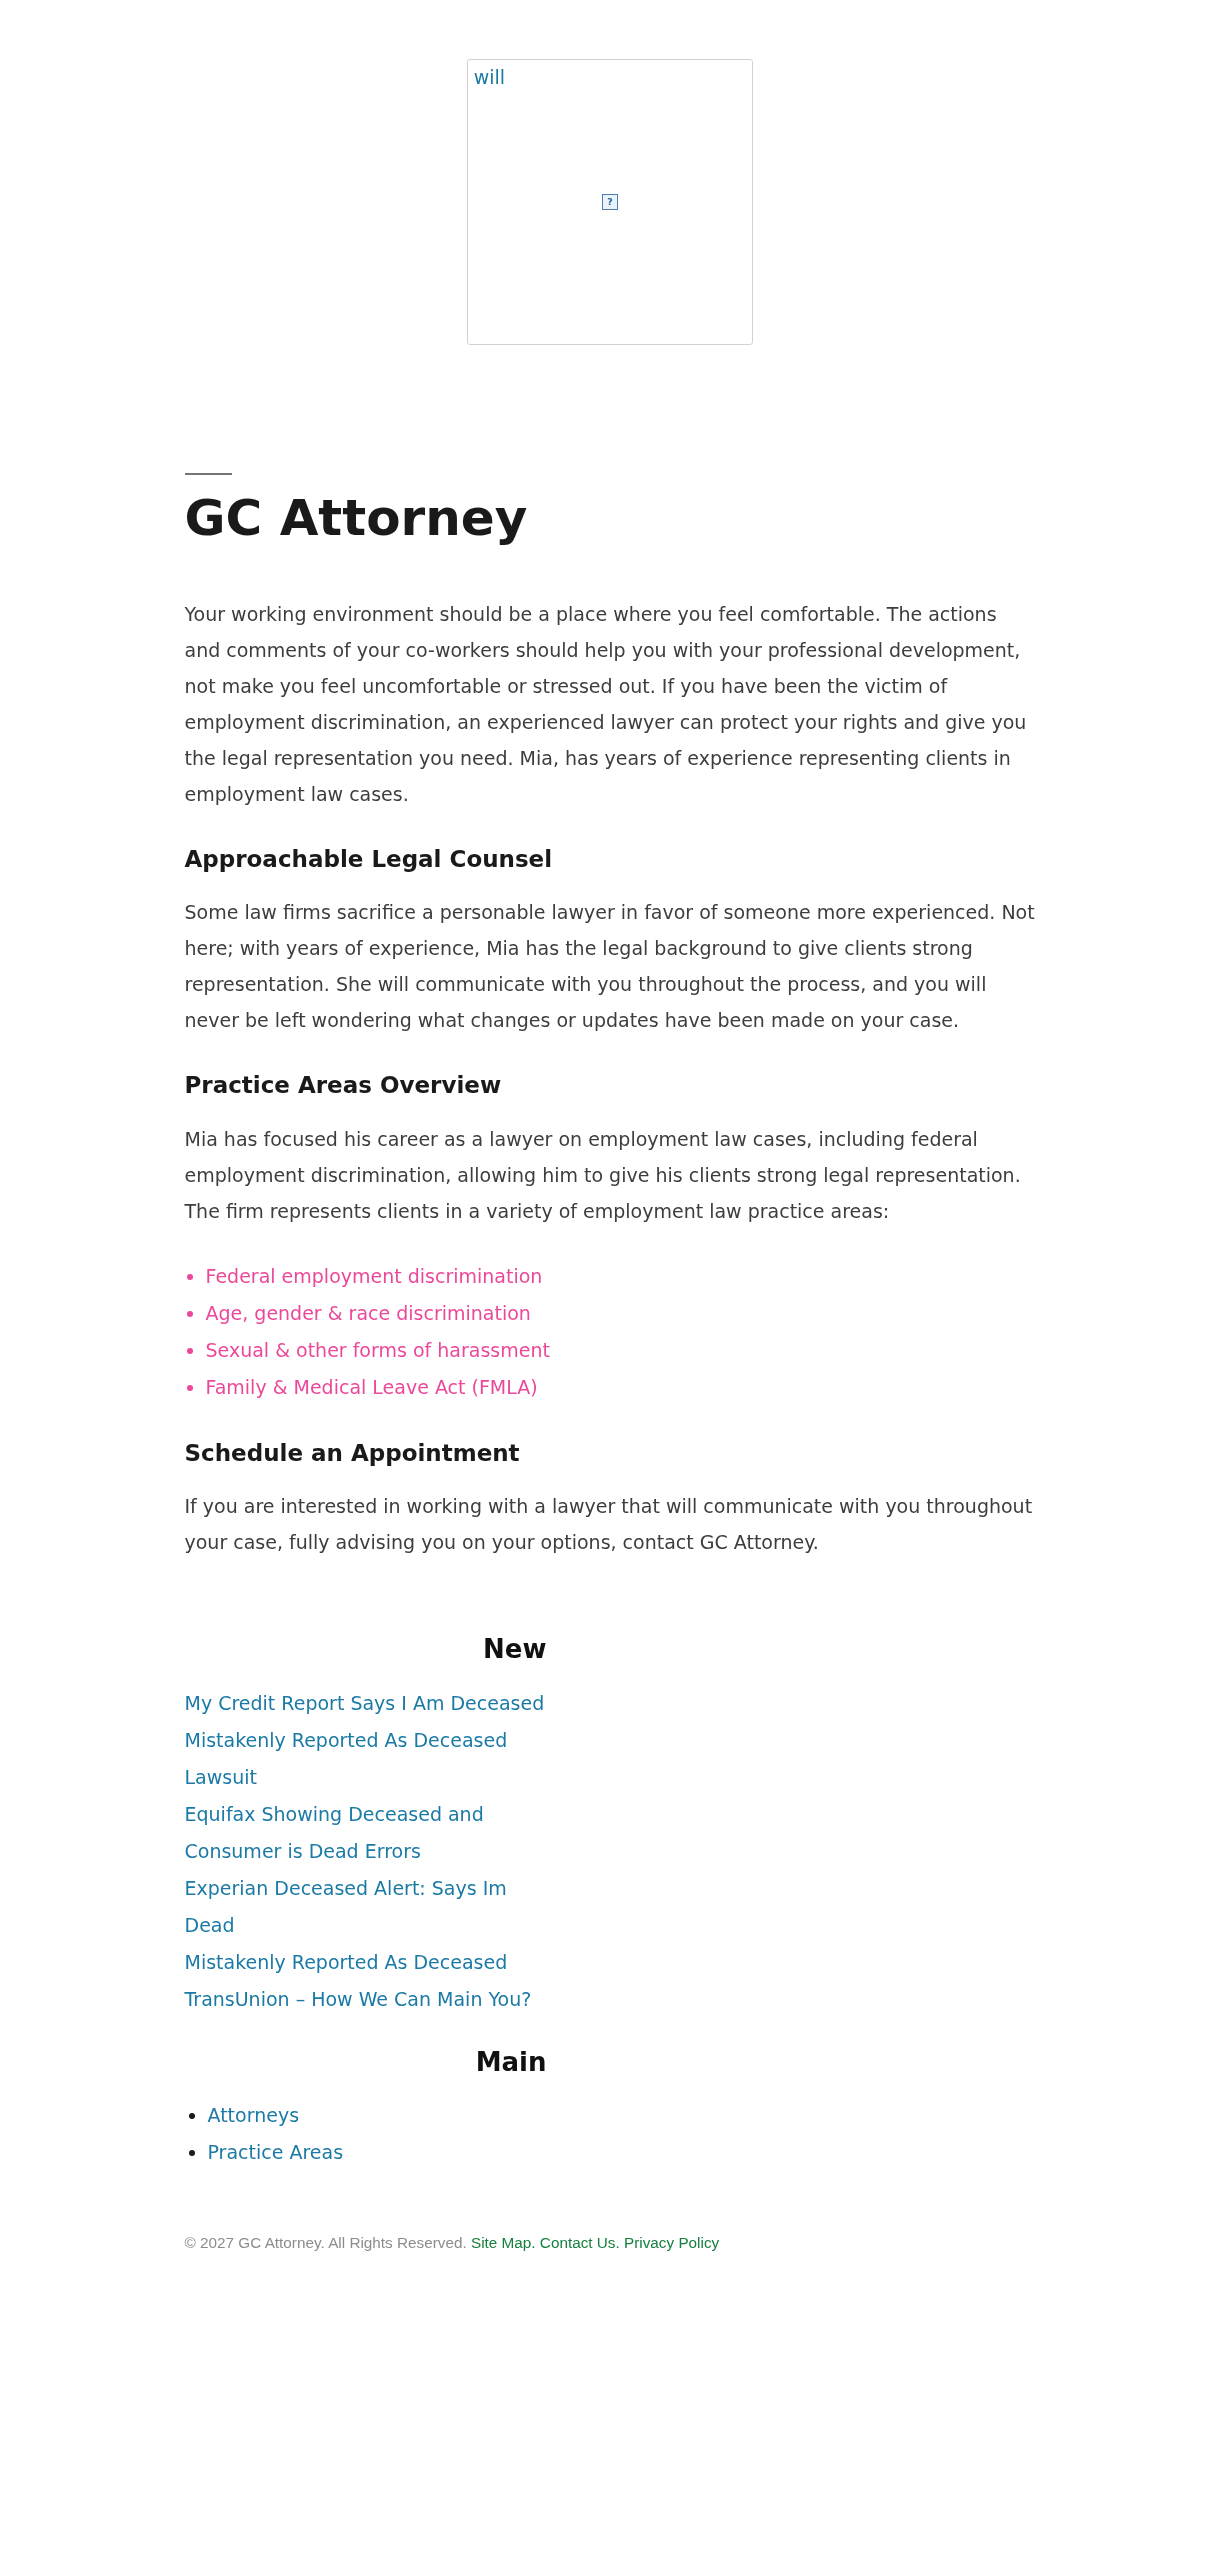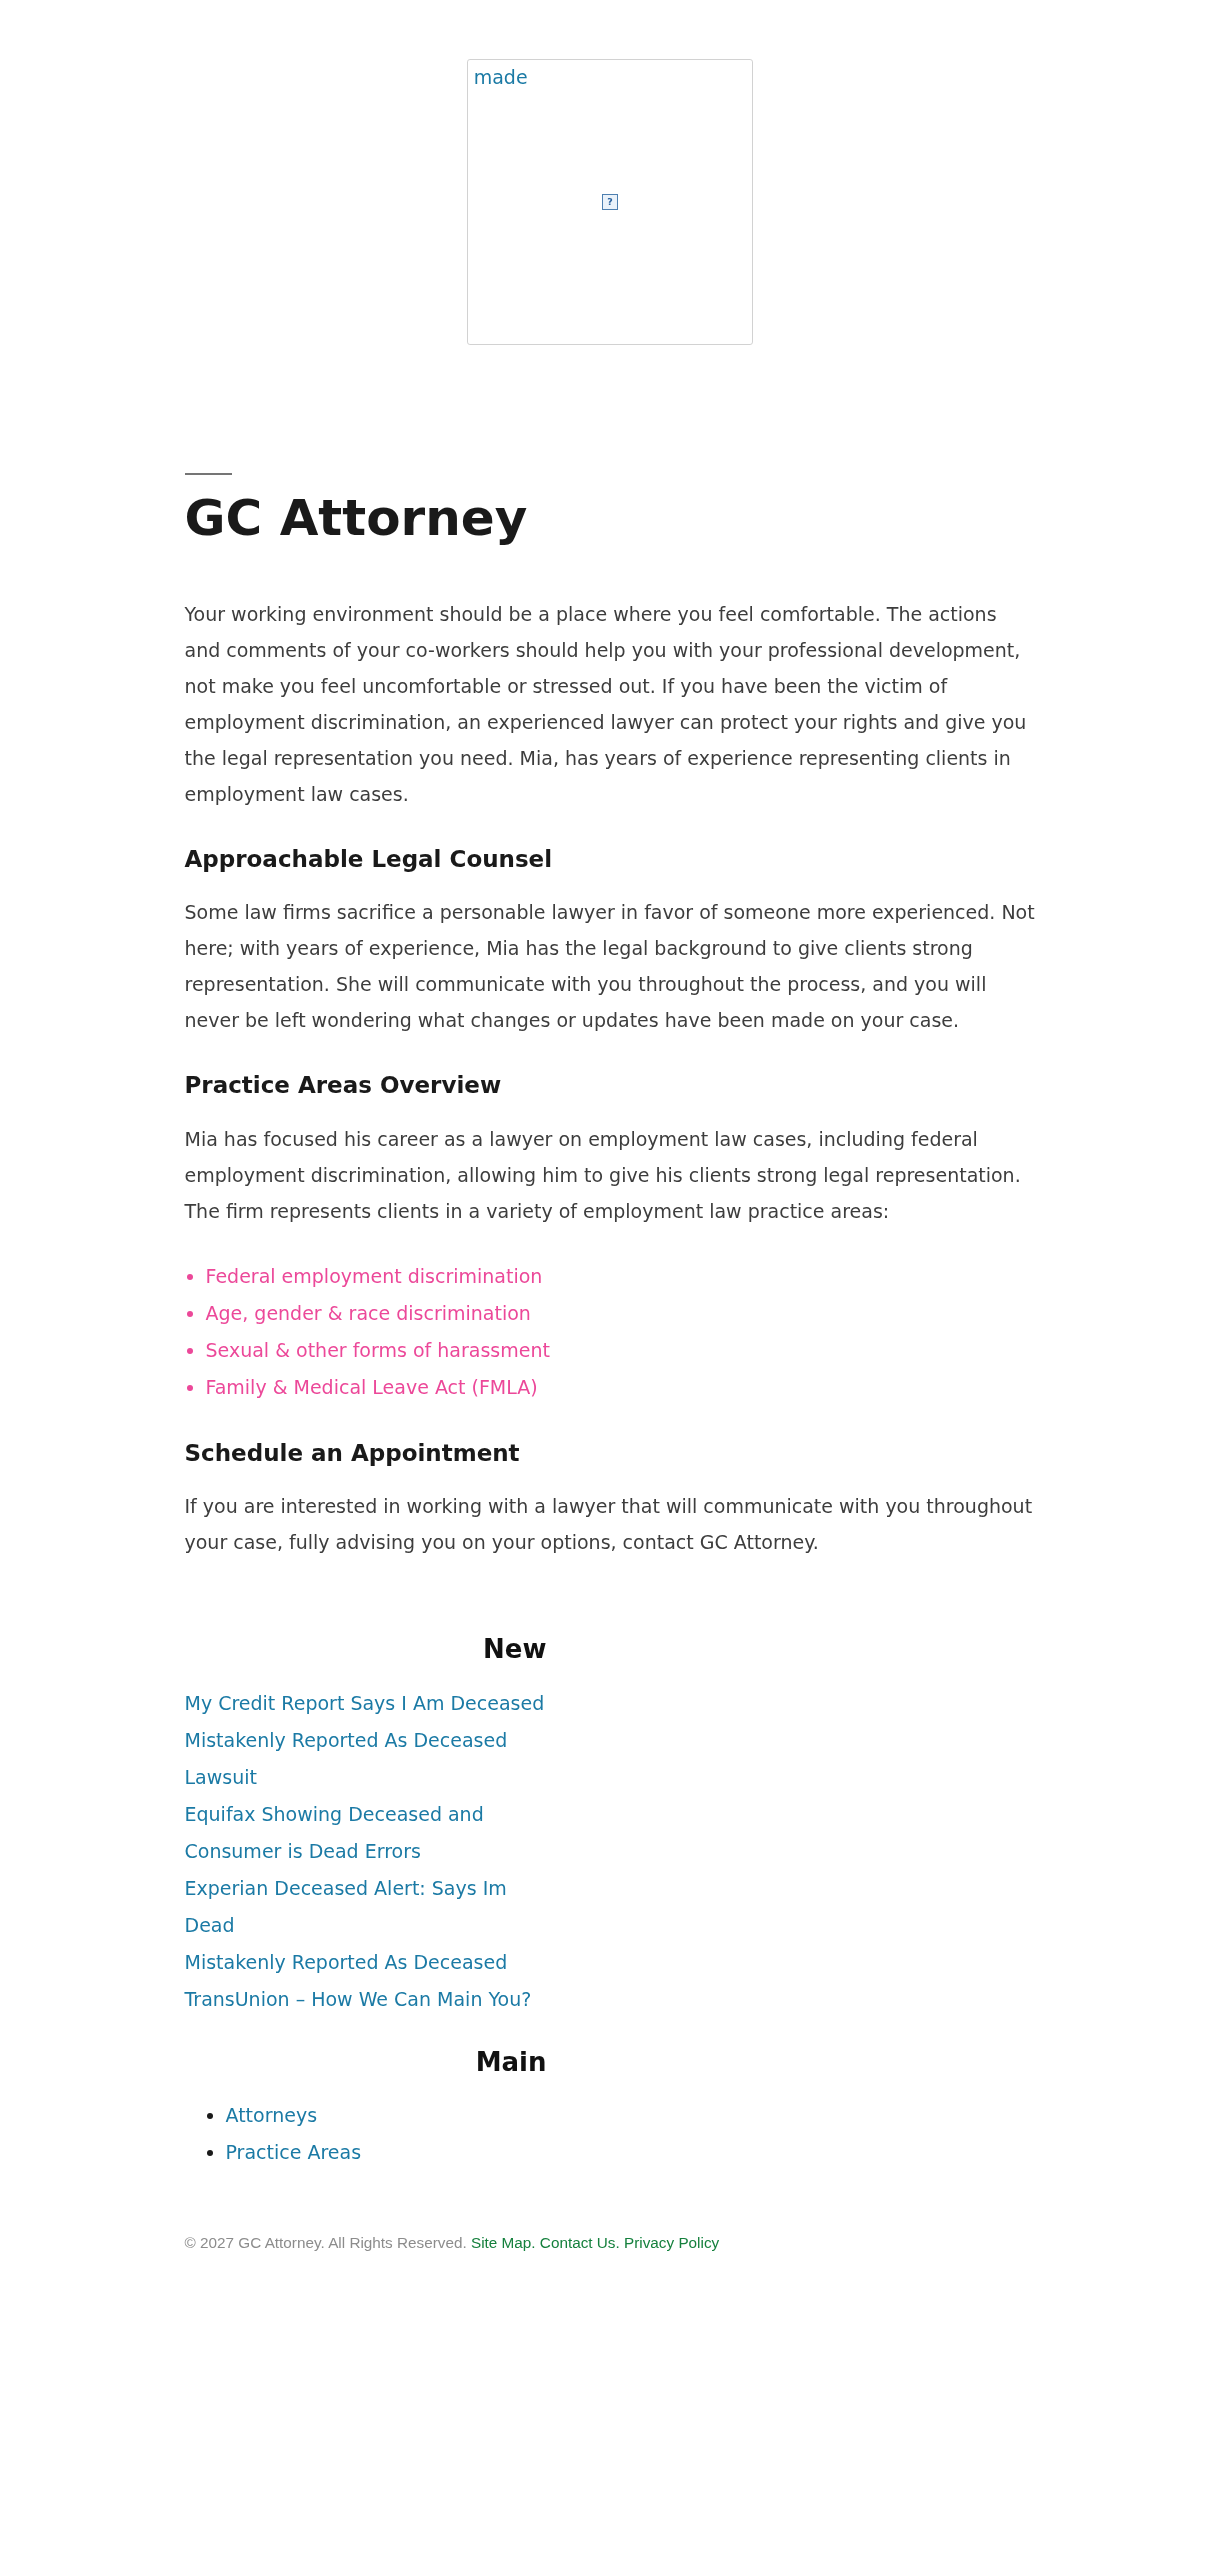--- a/index.html
+++ b/index.html
@@ -108,21 +108,21 @@
   }
   .widget-title.second { margin-top: 29px; }
   .recent-links a {
     display: block;
     font-size: 19px;
     line-height: 37px;
     color: #1b7aa5;
     text-decoration: none;
   }
   ul.main-links {
-    margin: 18px;
+    margin: 0;
     padding-left: 23px;
   }
   ul.main-links li {
     font-size: 19px;
     line-height: 37px;
     color: #1a1a1a;
   }
   ul.main-links a {
     color: #1b7aa5;
     text-decoration: none;
@@ -138,21 +138,21 @@
     text-decoration: none;
   }
 </style>
 </head>
 <body>
 
 <div class="page">
 
   <header>
     <a href="#" class="logo-box">
-      <span class="logo-alt">made</span>
+      <span class="logo-alt">will</span>
       <span class="broken-icon">
         <span class="q">?</span>
       </span>
     </a>
   </header>
 
   <main>
     <div class="divider"></div>
 
     <h1>GC Attorney</h1>

